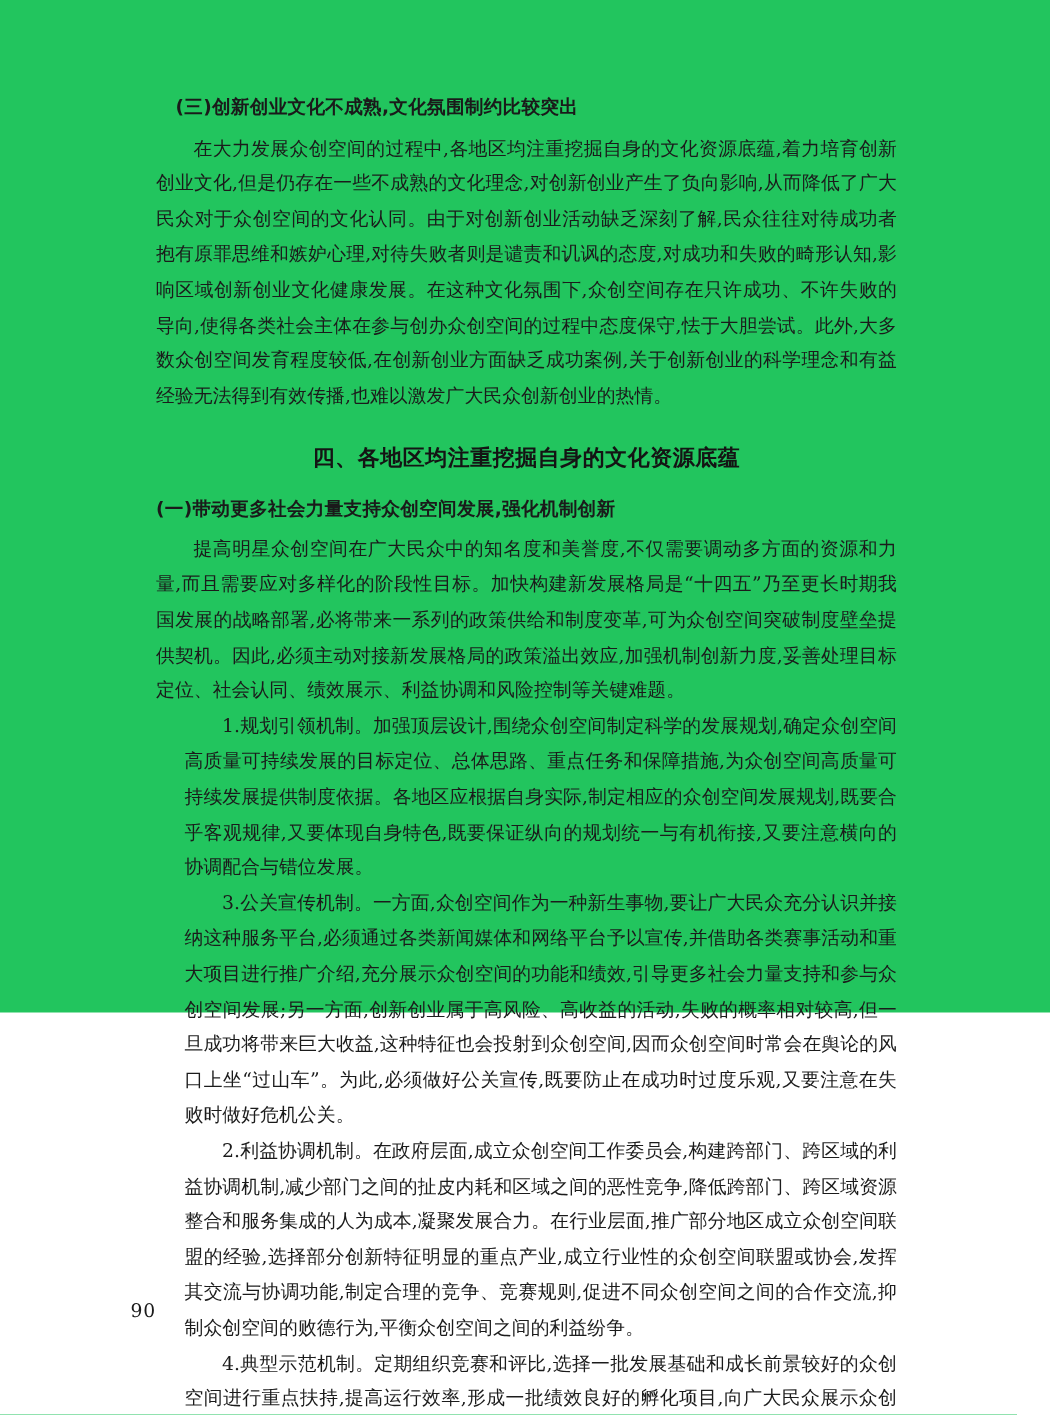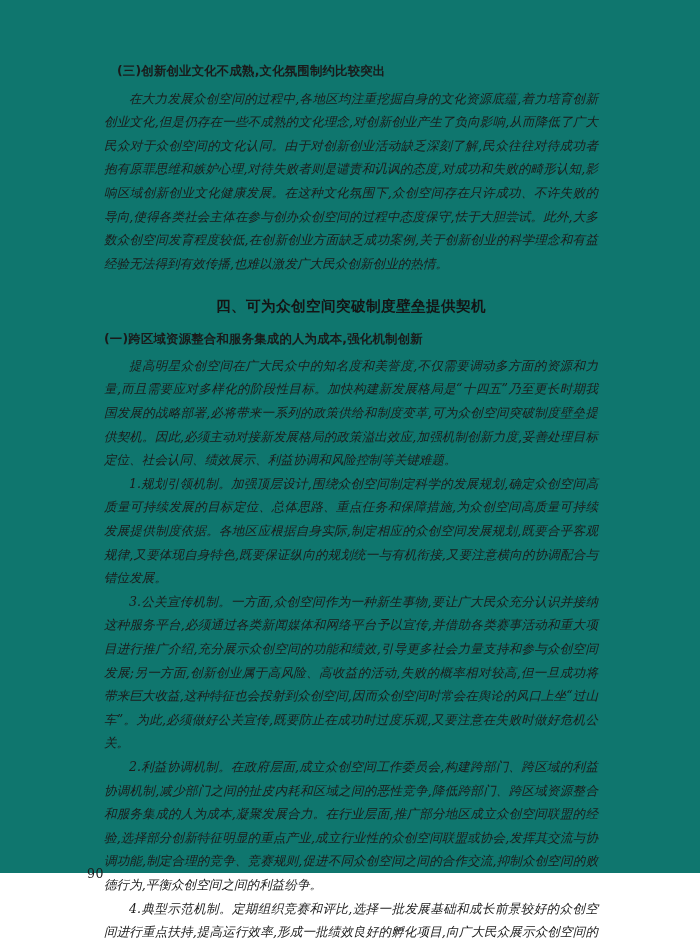--- a/index.html
+++ b/index.html
@@ -10,22 +10,22 @@
     width: 700px;
     height: 943px;
     background: #ffffff;
     font-family: "DejaVu Serif", "Liberation Serif", serif;
     overflow: hidden;
   }
 
   .page {
     position: relative;
     width: 700px;
-    height: 873px;
-    background: #0f766e;
+    height: 675px;
+    background: #22c55e;
     box-sizing: border-box;
   }
 
   .content {
     position: absolute;
     left: 104px;
     top: 62px;
     width: 494px;
   }
 
@@ -70,25 +70,25 @@
     font-size: 12.55px;
     line-height: 23.6px;
     color: #1b1b1b;
     text-align: justify;
     text-align-last: left;
     text-justify: inter-character;
     margin: 0;
     text-indent: 25px;
     letter-spacing: 0.05px;
     word-break: break-all;
-    font-style: italic;
   }
 
   .para.num-item {
     text-indent: 25px;
+    margin-left: 19px;
   }
 
   
   .page-number {
     position: absolute;
     left: 87px;
     top: 866px;
     font-family: "DejaVu Serif", "Liberation Serif", serif;
     font-size: 12.5px;
     color: #1b1b1b;
@@ -100,23 +100,23 @@
 <body>
 
 <div class="page">
 
   <div class="content">
 
     <h3 class="sub-heading">(三)创新创业文化不成熟,文化氛围制约比较突出</h3>
 
     <p class="para">在大力发展众创空间的过程中,各地区均注重挖掘自身的文化资源底蕴,着力培育创新创业文化,但是仍存在一些不成熟的文化理念,对创新创业产生了负向影响,从而降低了广大民众对于众创空间的文化认同。由于对创新创业活动缺乏深刻了解,民众往往对待成功者抱有原罪思维和嫉妒心理,对待失败者则是谴责和讥讽的态度,对成功和失败的畸形认知,影响区域创新创业文化健康发展。在这种文化氛围下,众创空间存在只许成功、不许失败的导向,使得各类社会主体在参与创办众创空间的过程中态度保守,怯于大胆尝试。此外,大多数众创空间发育程度较低,在创新创业方面缺乏成功案例,关于创新创业的科学理念和有益经验无法得到有效传播,也难以激发广大民众创新创业的热情。</p>
 
-    <h2 class="section-heading">四、可为众创空间突破制度壁垒提供契机</h2>
+    <h2 class="section-heading">四、各地区均注重挖掘自身的文化资源底蕴</h2>
 
-    <h3 class="sub-heading2">(一)跨区域资源整合和服务集成的人为成本,强化机制创新</h3>
+    <h3 class="sub-heading2">(一)带动更多社会力量支持众创空间发展,强化机制创新</h3>
 
     <p class="para">提高明星众创空间在广大民众中的知名度和美誉度,不仅需要调动多方面的资源和力量,而且需要应对多样化的阶段性目标。加快构建新发展格局是“十四五”乃至更长时期我国发展的战略部署,必将带来一系列的政策供给和制度变革,可为众创空间突破制度壁垒提供契机。因此,必须主动对接新发展格局的政策溢出效应,加强机制创新力度,妥善处理目标定位、社会认同、绩效展示、利益协调和风险控制等关键难题。</p>
 
     <p class="para num-item">1.规划引领机制。加强顶层设计,围绕众创空间制定科学的发展规划,确定众创空间高质量可持续发展的目标定位、总体思路、重点任务和保障措施,为众创空间高质量可持续发展提供制度依据。各地区应根据自身实际,制定相应的众创空间发展规划,既要合乎客观规律,又要体现自身特色,既要保证纵向的规划统一与有机衔接,又要注意横向的协调配合与错位发展。</p>
 
     <p class="para num-item">3.公关宣传机制。一方面,众创空间作为一种新生事物,要让广大民众充分认识并接纳这种服务平台,必须通过各类新闻媒体和网络平台予以宣传,并借助各类赛事活动和重大项目进行推广介绍,充分展示众创空间的功能和绩效,引导更多社会力量支持和参与众创空间发展;另一方面,创新创业属于高风险、高收益的活动,失败的概率相对较高,但一旦成功将带来巨大收益,这种特征也会投射到众创空间,因而众创空间时常会在舆论的风口上坐“过山车”。为此,必须做好公关宣传,既要防止在成功时过度乐观,又要注意在失败时做好危机公关。</p>
 
     <p class="para num-item">2.利益协调机制。在政府层面,成立众创空间工作委员会,构建跨部门、跨区域的利益协调机制,减少部门之间的扯皮内耗和区域之间的恶性竞争,降低跨部门、跨区域资源整合和服务集成的人为成本,凝聚发展合力。在行业层面,推广部分地区成立众创空间联盟的经验,选择部分创新特征明显的重点产业,成立行业性的众创空间联盟或协会,发挥其交流与协调功能,制定合理的竞争、竞赛规则,促进不同众创空间之间的合作交流,抑制众创空间的败德行为,平衡众创空间之间的利益纷争。</p>
 
     <p class="para num-item">4.典型示范机制。定期组织竞赛和评比,选择一批发展基础和成长前景较好的众创空间进行重点扶持,提高运行效率,形成一批绩效良好的孵化项目,向广大民众展示众创空间的良好功效。加强品牌营销,培育明星众创空间,提高明星众创空间在广大民众中的知名度和美誉度,带动更多社会力量支持众创空间发展。</p>

